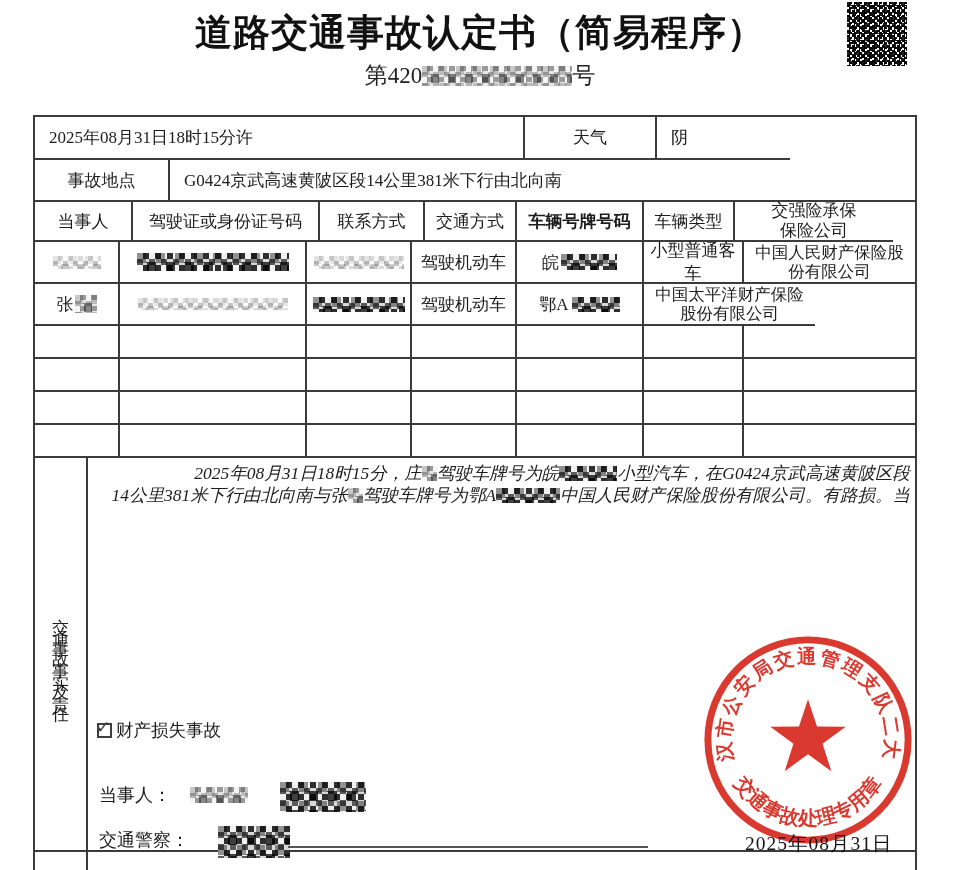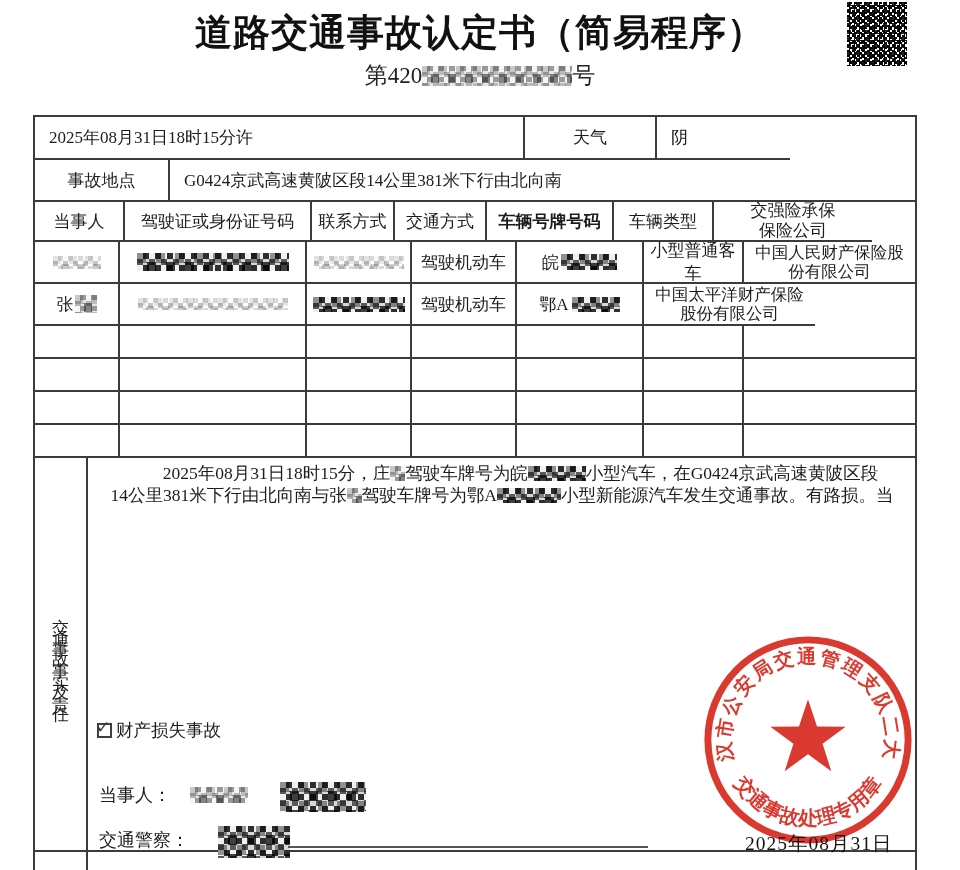--- a/index.html
+++ b/index.html
@@ -36,21 +36,21 @@
   .cell.lft{justify-content:flex-start;padding-left:14px;text-align:left;}
   .rA{height:43px;} .rB{height:42px;} .rH{height:40px;} .rP{height:42px;} .rE{height:33px;}
   .rD{height:394px;} .rF{height:20px;}
   .rF .cell{border-bottom:none;}
   .wrap5{display:inline-block;max-width:5.3em;line-height:20px;}
   .ins{display:inline-block;max-width:9.2em;font-size:16.5px;line-height:19px;}
   
   .side-cell{writing-mode:vertical-rl;text-orientation:upright;letter-spacing:11px;
     font-size:17px;}
   .facts-cell{position:relative;justify-content:flex-start;align-items:flex-start;display:block;}
-  .facts-text{position:absolute;left:6px;top:5px;width:816px;font-size:17.5px;line-height:21.5px;text-align:center;}
+  .facts-text{position:absolute;left:6px;top:5px;width:816px;font-size:17.5px;line-height:21.5px;text-align:right;font-style:italic;}
   .indent{display:inline-block;width:37px;}
   .rd-inline{height:15px;vertical-align:-2px;}
   .redbox{display:inline-block;border:3px solid #e8261e;padding:2px 9px 3px 6px;margin-left:10px;}
   .cb-line{position:absolute;left:9px;font-size:17.5px;white-space:nowrap;}
   .cb{display:inline-block;width:15px;height:15px;border:2px solid #3f3f3f;box-sizing:border-box;
     margin-right:4px;vertical-align:-2px;position:relative;}
   .cb .mark-check{position:absolute;left:-3px;top:-8px;font-size:17px;color:#3f3f3f;
     font-family:"DejaVu Sans",sans-serif;}
   .cb .mark-slash{position:absolute;left:0;top:0;width:100%;height:100%;
     background:linear-gradient(to bottom right,transparent 44%,#3f3f3f 44% 56%,transparent 56%);}
@@ -78,26 +78,26 @@
     <div class="cell" style="width:132px;">天气</div>
     <div class="cell lft last" style="width:133px;">阴</div>
   </div>
 
   <div class="row rB">
     <div class="cell" style="width:135px;">事故地点</div>
     <div class="cell lft last" style="width:745px;">G0424京武高速黄陂区段14公里381米下行由北向南</div>
   </div>
 
   <div class="row rH">
-    <div class="cell" style="width:90px;">当事人</div>
+    <div class="cell" style="width:98px;">当事人</div>
     <div class="cell" style="width:187px;">驾驶证或身份证号码</div>
-    <div class="cell" style="width:83px;">联系方式</div>
+    <div class="cell" style="width:105px;">联系方式</div>
     <div class="cell" style="width:92px;">交通方式</div>
     <div class="cell" style="width:127px;font-weight:bold;">车辆号牌号码</div>
-    <div class="cell" style="width:100px;">车辆类型</div>
+    <div class="cell" style="width:91px;">车辆类型</div>
     <div class="cell last" style="width:158px;">
         <span class="wrap5">交强险承保保险公司</span>
       </div>
   </div>
 
   <div class="row rP">
     <div class="cell" style="width:85px;">
         <span class="rd rd-l" style="width:48px;height:13px;"></span>
       </div>
     <div class="cell" style="width:187px;">
@@ -174,21 +174,21 @@
       <div class="cell" style="width:100px;"></div>
       <div class="cell last" style="width:171px;"></div>
   </div>
 
   <div class="row rD">
     <div class="cell side-cell" style="width:53px;">交通事故事实及责任</div>
     <div class="cell facts-cell last" style="width:827px;">
 
       <div class="facts-text">
         <div><span class="indent"></span><span>2025年08月31日18时15分，庄</span><span class="rd rd-inline" style="width:15px;"></span><span>驾驶车牌号为皖</span><span class="rd rd-inline rd-d" style="width:58px;"></span><span>小型汽车，在G0424京武高速黄陂区段</span></div>
-        <div><span>14公里381米下行由北向南与张</span><span class="rd rd-inline" style="width:15px;"></span><span>驾驶车牌号为鄂A</span><span class="rd rd-inline rd-d" style="width:64px;"></span><span>小型新能源汽车发生交通事故。有路损。当</span></div>
+        <div><span>14公里381米下行由北向南与张</span><span class="rd rd-inline" style="width:15px;"></span><span>驾驶车牌号为鄂A</span><span class="rd rd-inline rd-d" style="width:64px;"></span><span>中国人民财产保险股份有限公司。有路损。当</span></div>
       </div>
 
       <div class="cb-line" style="top:260px;">
         <span class="cb"><span class="mark-check">✓</span></span><span>财产损失事故</span>
       </div>
 
       <div class="sign-line" style="top:324px;">
         <span>当事人：</span>
         <span class="rd" style="width:58px;height:16px;margin-left:14px;"></span>
         <span class="rd rd-d" style="width:86px;height:30px;margin-left:28px;vertical-align:middle;"></span>

